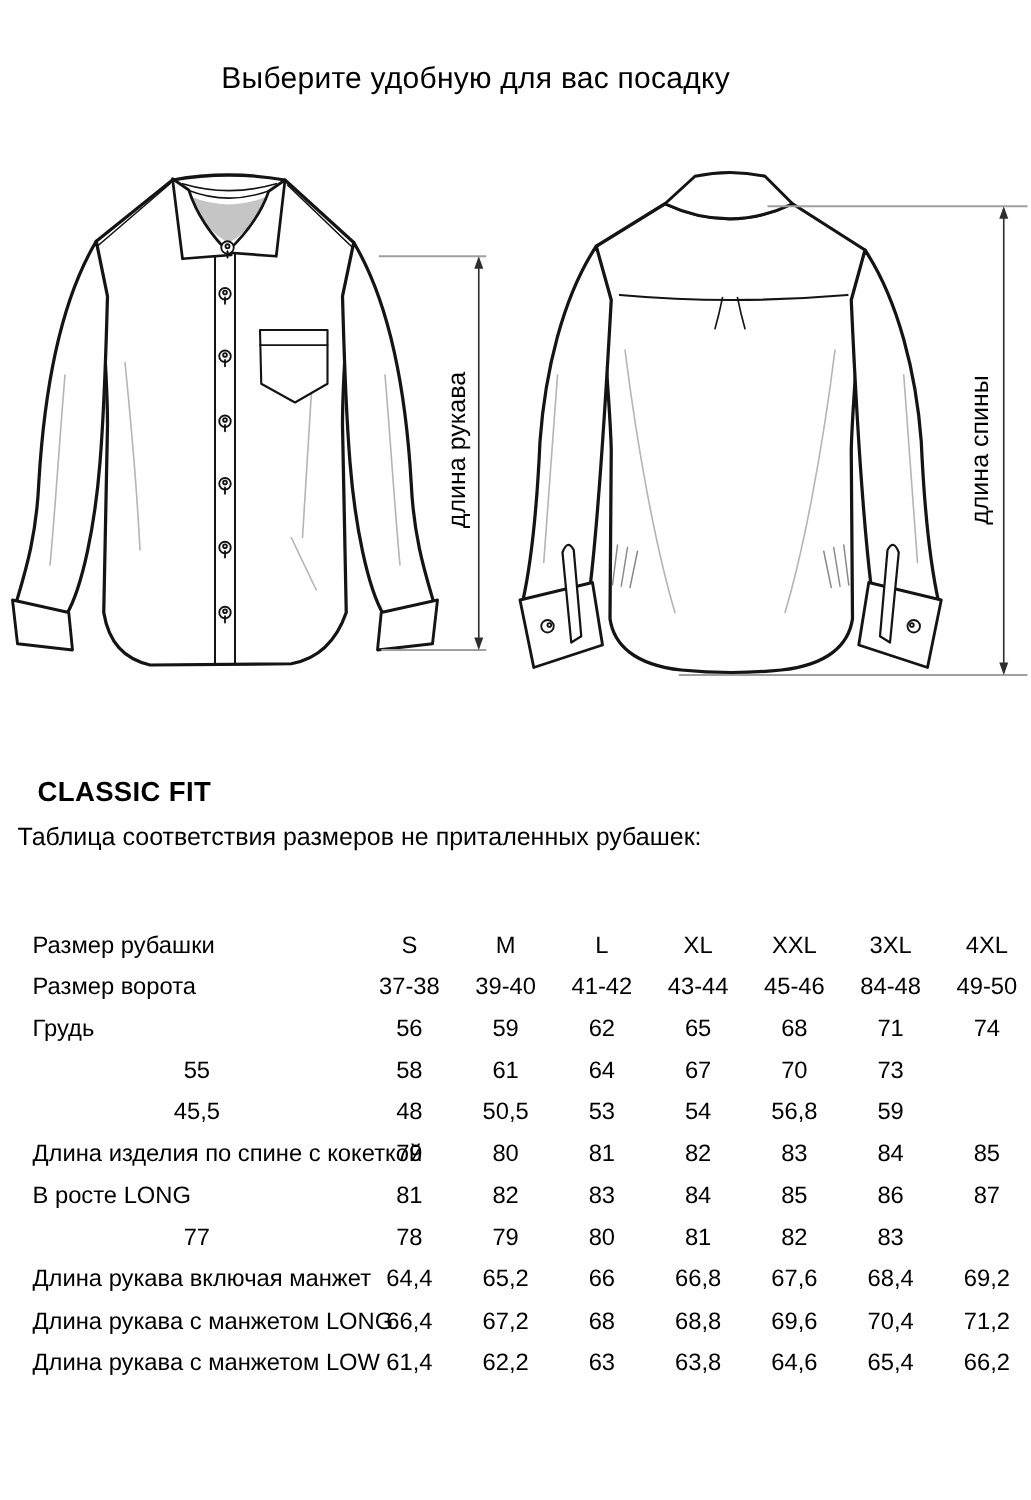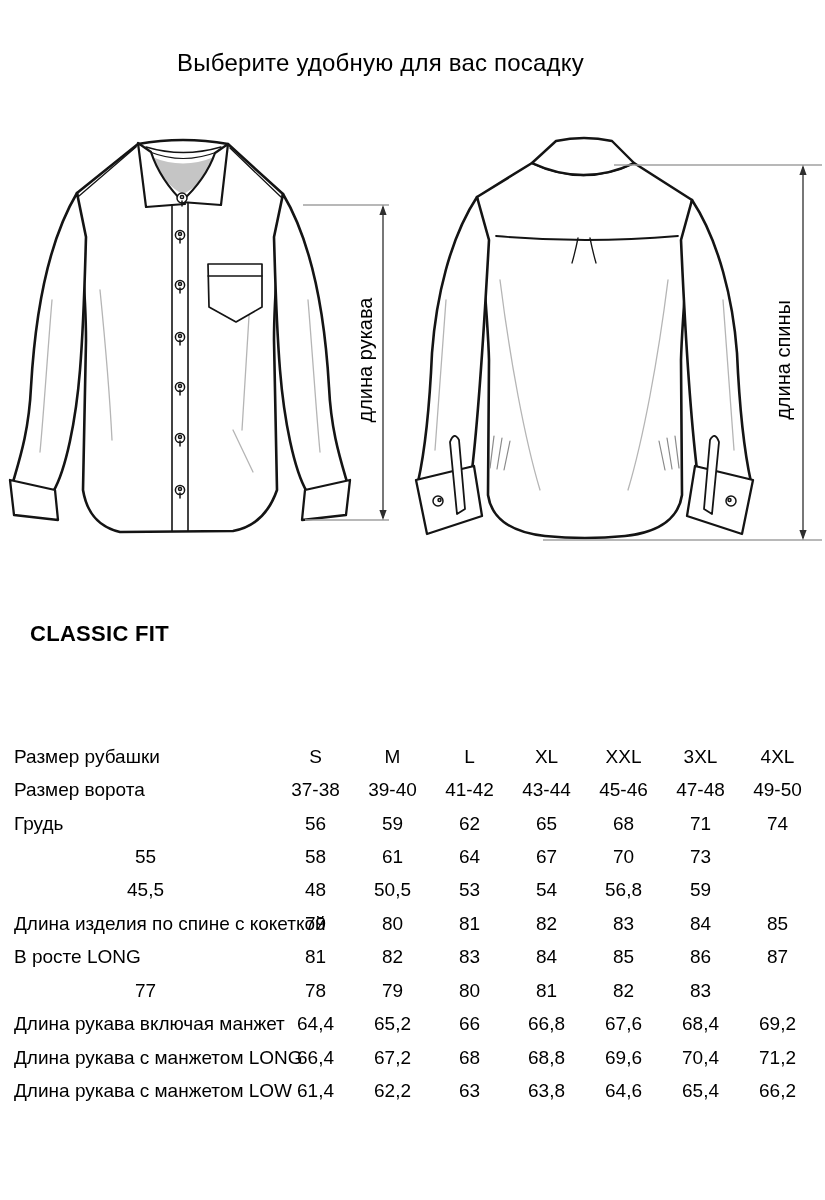--- a/index.html
+++ b/index.html
@@ -3,21 +3,21 @@
 <meta charset="utf-8">
 <style>
   html,body{margin:0;padding:0;background:#fff;}
   .page{position:relative;width:825px;height:1200px;background:#fff;overflow:hidden;
         font-family:"Liberation Sans",sans-serif;color:#000;}
   .title{position:absolute;top:49px;left:0;width:761px;text-align:center;
          font-size:24px;font-weight:400;letter-spacing:.2px;}
   .diagram{position:absolute;top:130px;left:0;}
   .section-heading{position:absolute;top:621px;left:14px;font-size:22px;font-weight:700;letter-spacing:.3px;margin-left:16px;}
   .section-subtitle{position:absolute;top:659px;left:14px;font-size:20px;font-weight:400;}
-  .size-table{position:absolute;top:740px;left:0;width:825px;padding-left:14px;box-sizing:border-box;}
+  .size-table{position:absolute;top:740px;left:0;width:825px;padding-left:26px;box-sizing:border-box;}
   .trow{display:grid;grid-template-columns:263px repeat(7,77px);height:33.45px;align-items:center;}
   .tlabel{font-size:19px;white-space:nowrap;}
   .tcell{font-size:19px;text-align:center;}
   svg text{font-family:"Liberation Sans",sans-serif;}
 </style>
 </head>
 <body>
 
 <div class="page">
 
@@ -174,40 +174,41 @@
       <line x1="614" y1="165" x2="822" y2="165" stroke="#a0a0a0" stroke-width="1.6"></line>
       <line x1="543" y1="540" x2="822" y2="540" stroke="#a0a0a0" stroke-width="1.6"></line>
       <line x1="803" y1="167" x2="803" y2="538" stroke="#2e2e2e" stroke-width="1.3"></line>
       <polygon points="803,165 799.4,175 806.6,175" fill="#2e2e2e"></polygon>
       <polygon points="803,540 799.4,530 806.6,530" fill="#2e2e2e"></polygon>
       <text x="790" y="360" transform="rotate(-90 790 360)" text-anchor="middle" font-size="20" fill="#000">длина спины</text>
     </g>
   </svg>
 
   <div class="section-heading">CLASSIC FIT</div>
+  <div class="section-subtitle">Таблица соответствия размеров не приталенных рубашек:</div>
 
   <div class="size-table">
       <div class="trow">
         <div class="tlabel">Размер рубашки</div>
         <div class="tcell">S</div>
         <div class="tcell">M</div>
         <div class="tcell">L</div>
         <div class="tcell">XL</div>
         <div class="tcell">XXL</div>
         <div class="tcell">3XL</div>
         <div class="tcell">4XL</div>
       </div>
       <div class="trow">
         <div class="tlabel">Размер ворота</div>
         <div class="tcell">37-38</div>
         <div class="tcell">39-40</div>
         <div class="tcell">41-42</div>
         <div class="tcell">43-44</div>
         <div class="tcell">45-46</div>
-        <div class="tcell">47-48</div>
+        <div class="tcell">84-48</div>
         <div class="tcell">49-50</div>
       </div>
       <div class="trow">
         <div class="tlabel">Грудь</div>
         <div class="tcell">56</div>
         <div class="tcell">59</div>
         <div class="tcell">62</div>
         <div class="tcell">65</div>
         <div class="tcell">68</div>
         <div class="tcell">71</div>

